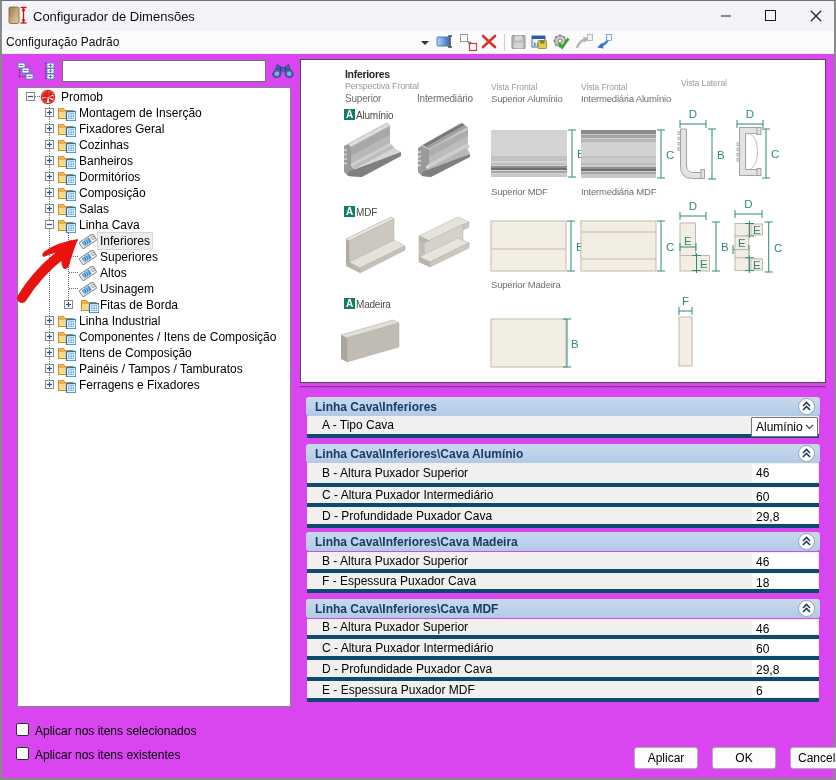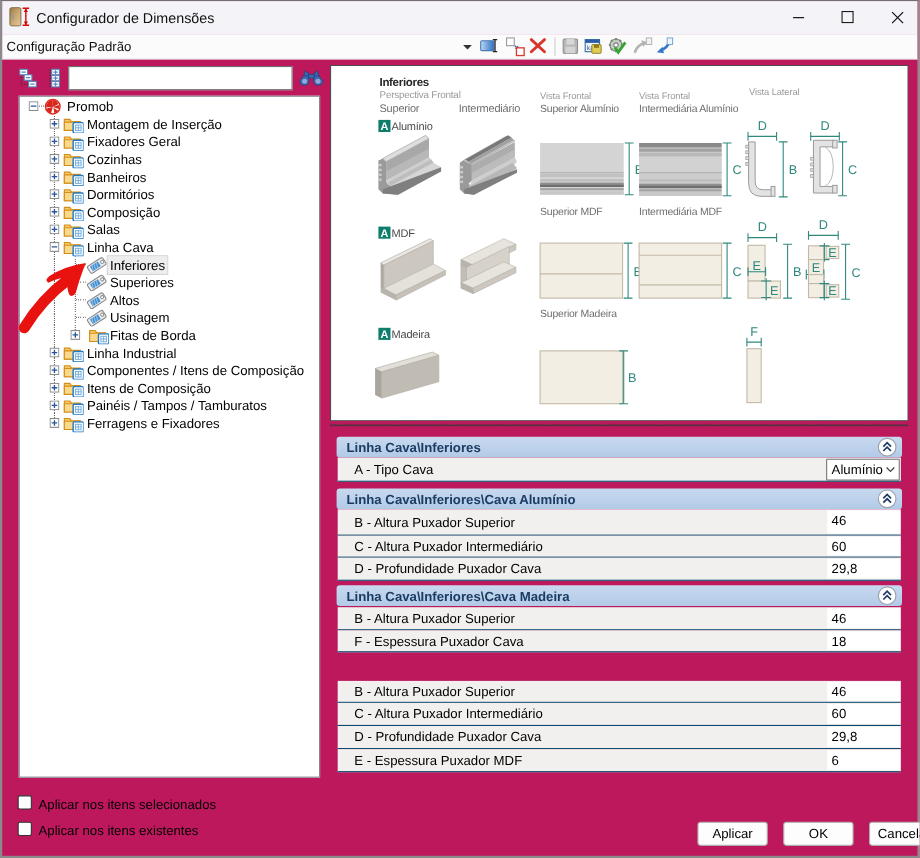--- a/index.html
+++ b/index.html
@@ -1,30 +1,30 @@
 <!DOCTYPE html>
 <html><head>
 <meta charset="utf-8">
 <style>
 * { margin:0; padding:0; box-sizing:border-box; font-family:"Liberation Sans",sans-serif; }
 html,body { width:836px; height:780px; overflow:hidden; }
-#win { position:relative; width:836px; height:780px; background:#be185d;
+#win { position:relative; width:836px; height:780px; background:#d946ef;
   border:1px solid #707070; border-right:2px solid #8a8a8a; border-bottom:2px solid #8a8a8a; border-left:2px solid #8a8a8a; }
 .abs { position:absolute; }
 #titlebar { left:0; top:0; width:832px; height:30px; background:#f4f4f8; }
 #title { left:31px; top:8px; font-size:13px; color:#101010; }
 #toolbar { left:0; top:30px; width:832px; height:23px; background:#fbfbfb; border-bottom:1px solid #ececec;}
 #cfgtext { left:4px; top:34px; font-size:12px; color:#111; }
 .treetext { font-size:12px; color:#000; white-space:nowrap; }
 #treebox { left:15px; top:86px; width:274px; height:620px; background:#fff; border:1px solid #828790; }
 #searchbox { left:60px; top:59px; width:204px; height:22px; background:#fff; border:1px solid #707070; }
 .hdr { position:absolute; left:304px; width:514px; height:19px; border-radius:3px;
   background:linear-gradient(#c8d9ef,#b2cae7);font-weight:bold; }
 .hdr span { position:absolute; left:9px; top:3px; font-size:12px; color:#1a3c63; }
-.row { position:absolute; left:305px; width:512px; background:#f1f0ef; border-bottom:1px solid #0c4a6e; }
+.row { position:absolute; left:305px; width:512px; background:#f1f0ef; border-bottom:4px solid #0c4a6e; }
 .row .lbl { position:absolute; left:15px; top:50%; transform:translateY(-50%); font-size:12px; color:#000; white-space:nowrap; }
 .row .val { position:absolute; left:445px; top:1px; bottom:1px; width:66px; background:#fff; font-size:12px; color:#000; padding:2px 0 0 4px; }
 .chev { position:absolute; top:1px; width:17px; height:17px; border-radius:50%; background:#fff; border:1px solid #98a0ac; }
 .btn { position:absolute; top:746px; width:64px; height:22px; background:#fdfdfd; border:1px solid #aeaeae; border-radius:3px;
   font-size:12px; color:#000; text-align:center; line-height:20px;margin-left:40px; }
 .cb { position:absolute; left:14px; width:13px; height:13px; background:#fdfdfd; border:1px solid #333; border-radius:2px; }
 .cbl { position:absolute; left:33px; font-size:12px; color:#000; }
 </style>
 </head>
 <body>
@@ -607,20 +607,26 @@
     </div>
   <div class="row" style="top:551px;height:21px">
       <div class="lbl">B - Altura Puxador Superior</div>
       <div class="val">46</div>
     </div>
   <div class="row" style="top:572px;height:20px">
       <div class="lbl">F - Espessura Puxador Cava</div>
       <div class="val">18</div>
     </div>
 
+  <div class="hdr" style="top:598px">
+      <span>Linha Cava\Inferiores\Cava MDF</span>
+      <div class="chev" style="left:492px"><svg width="15" height="15" viewBox="0 0 15 15">
+          <path d="M4,7 L7.5,3.5 L11,7 M4,11 L7.5,7.5 L11,11" fill="none" stroke="#1f3d66" stroke-width="1.6"></path>
+        </svg></div>
+    </div>
   <div class="row" style="top:618px;height:20px">
       <div class="lbl">B - Altura Puxador Superior</div>
       <div class="val">46</div>
     </div>
   <div class="row" style="top:638px;height:21px">
       <div class="lbl">C - Altura Puxador Intermediário</div>
       <div class="val">60</div>
     </div>
   <div class="row" style="top:659px;height:21px">
       <div class="lbl">D - Profundidade Puxador Cava</div>

